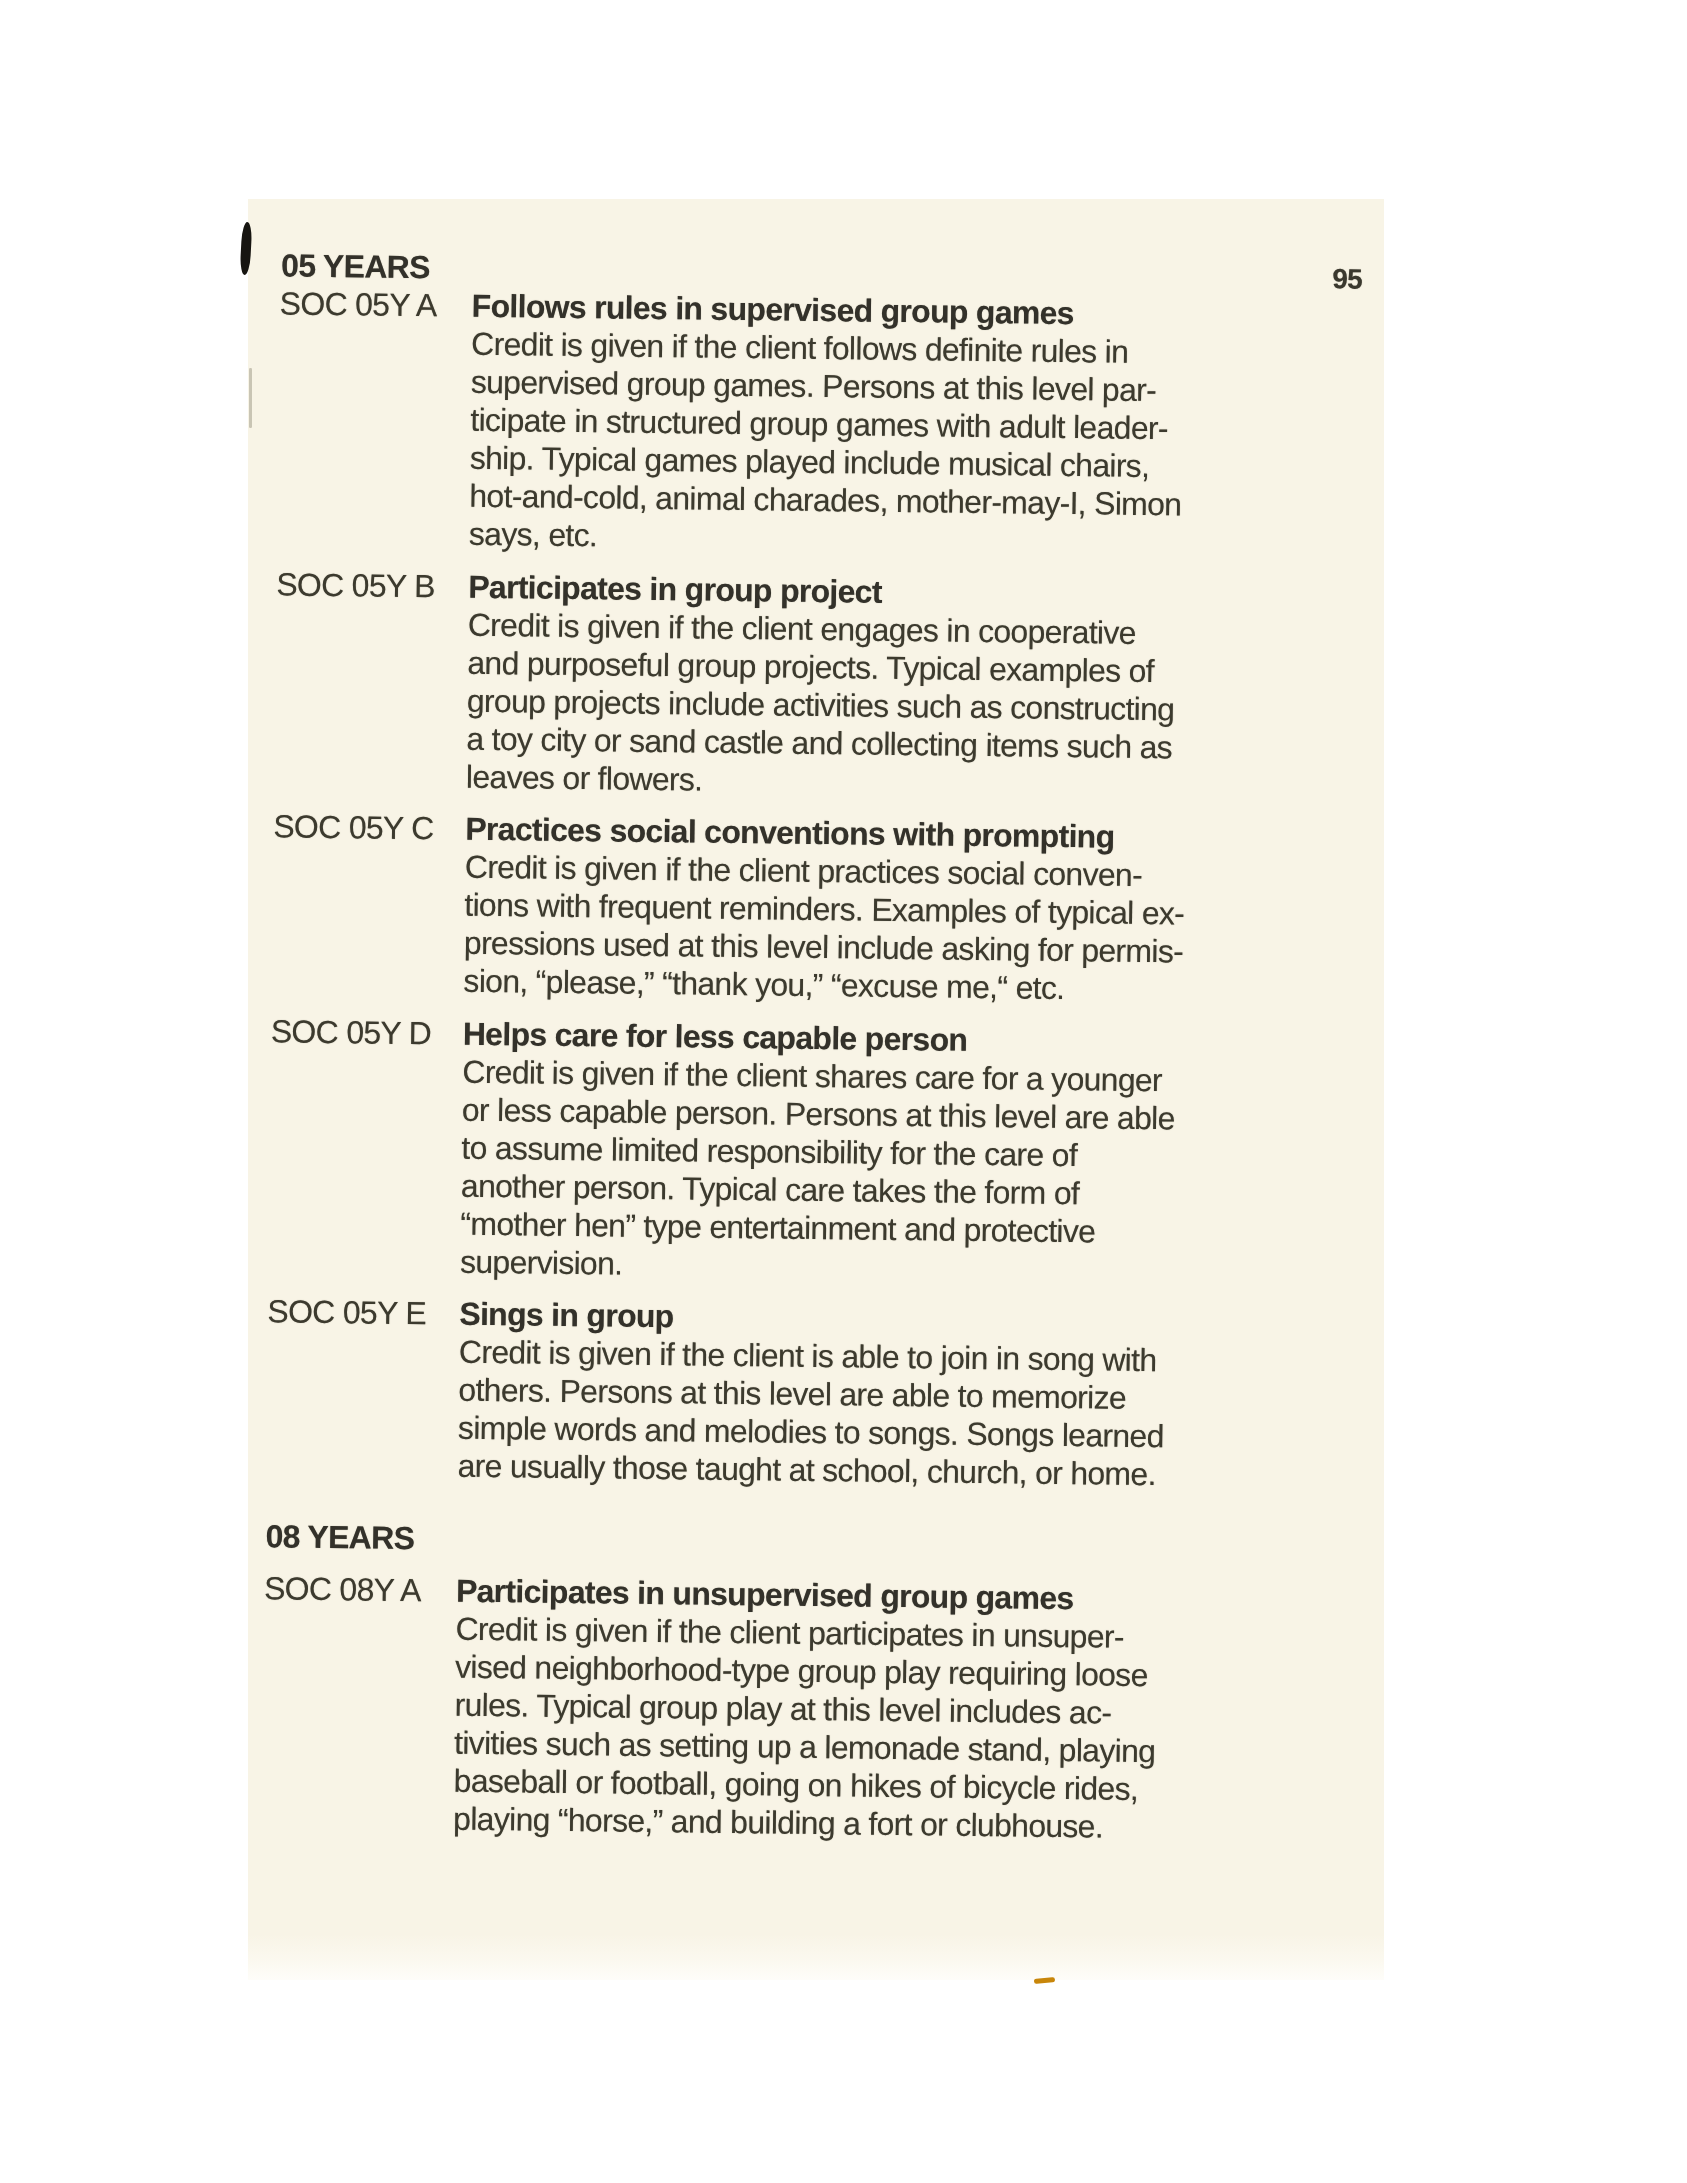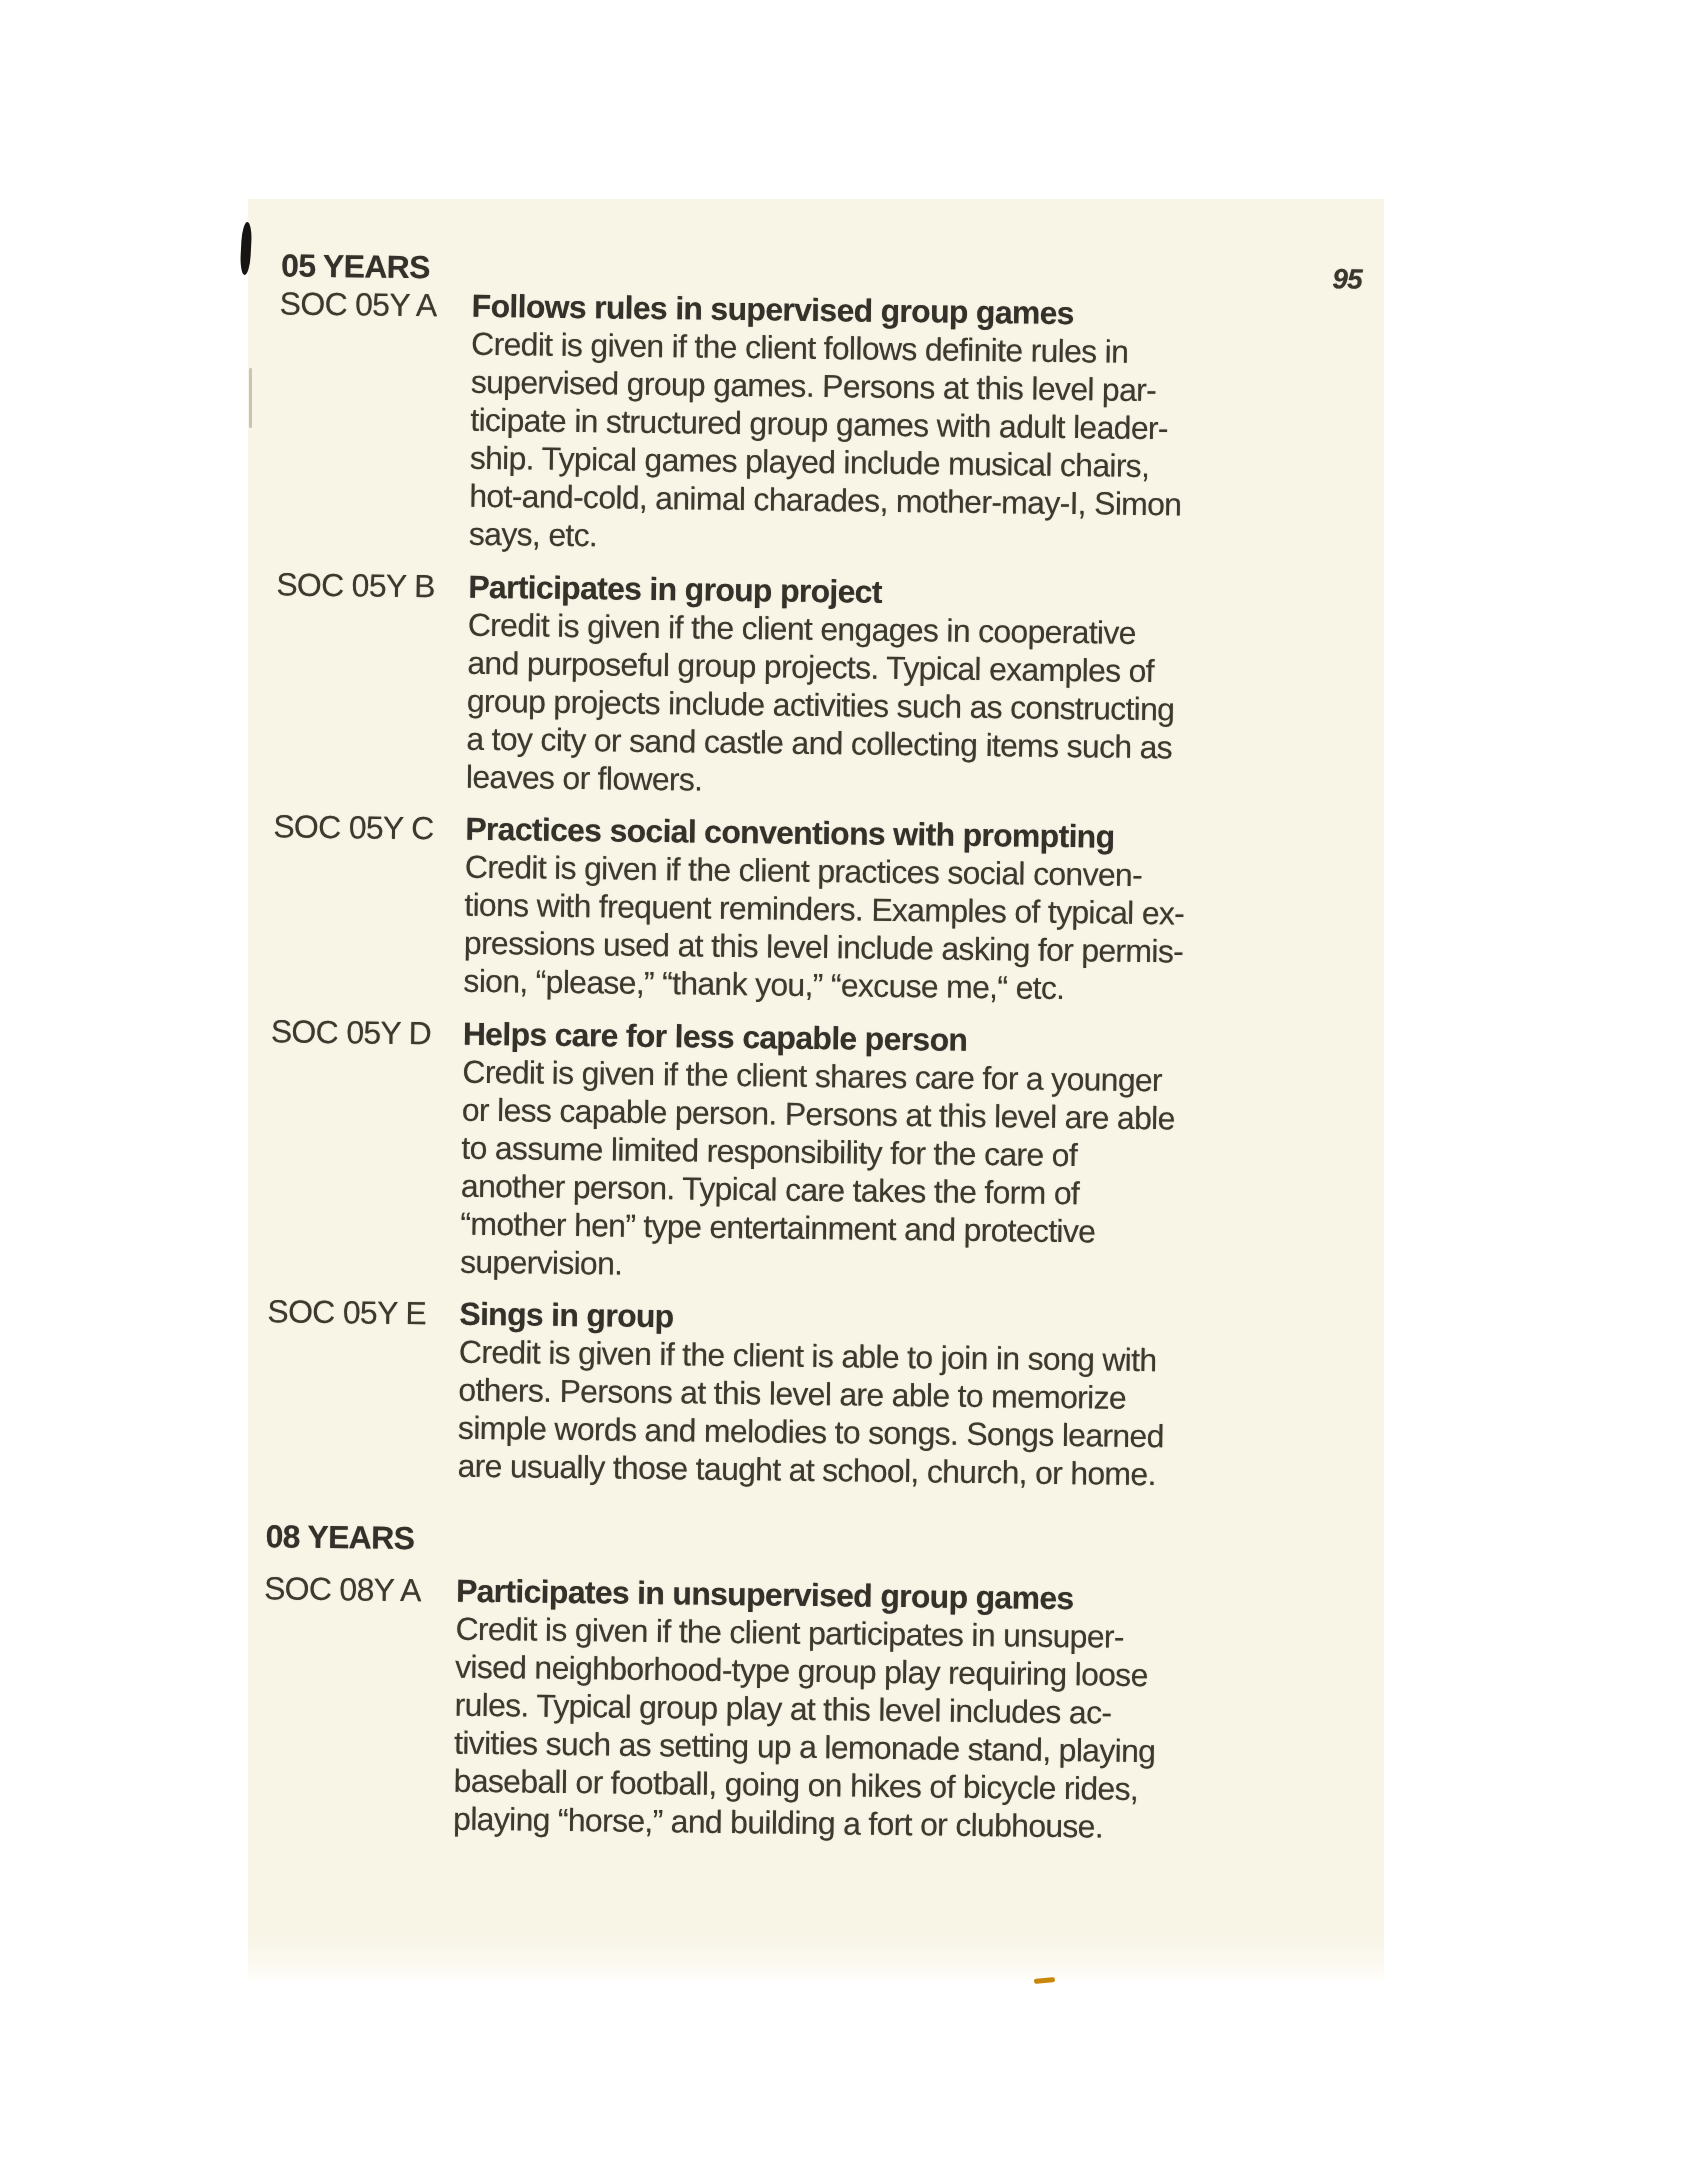--- a/index.html
+++ b/index.html
@@ -57,21 +57,20 @@
   .age-header-08 {
     margin-top: 35px;
   }
   .page-number {
     font-weight: 700;
     font-size: 28px;
     line-height: 32px;
     margin-right: 21px;
     margin-top: 4px;
     color: #3a382e;
-    font-style: italic;
   }
   .item {
     display: flex;
     align-items: flex-start;
     margin-top: 14.6px;
   }
   .item.first-after-header {
     margin-top: 0;
   }
   .item.after-08 {

